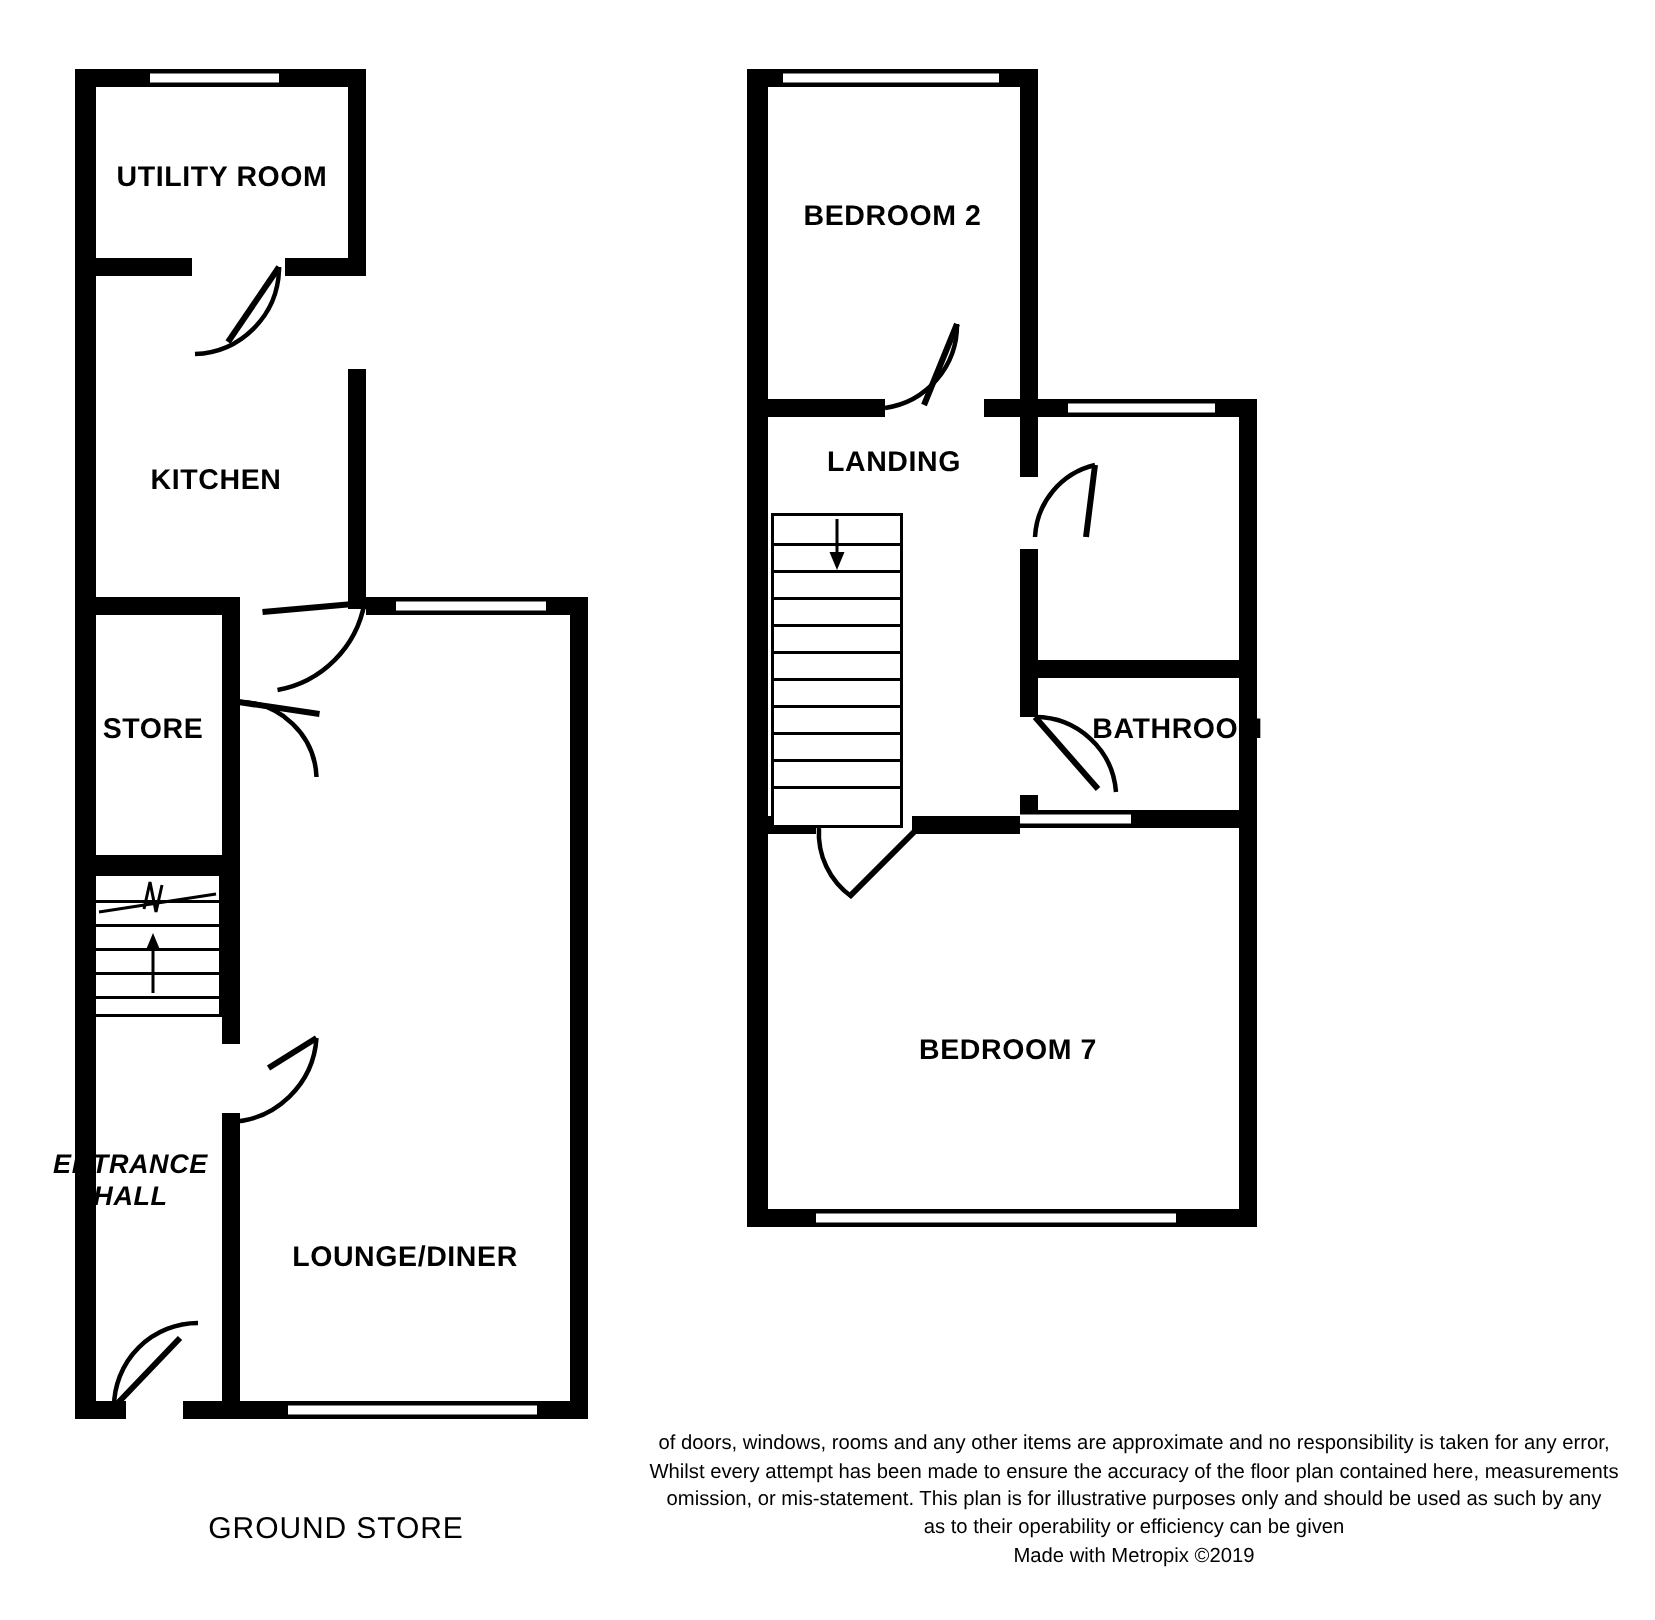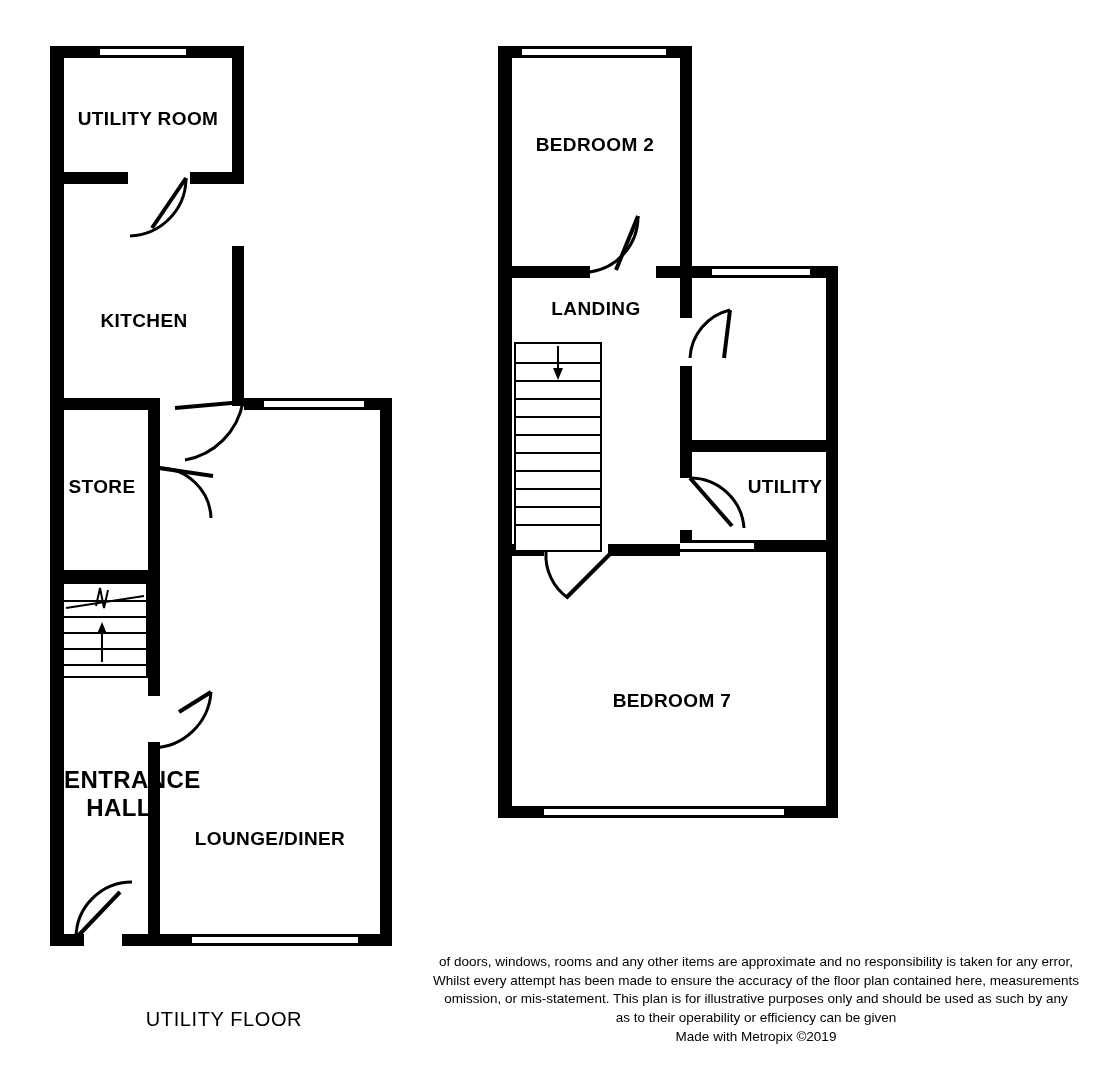--- a/index.html
+++ b/index.html
@@ -185,25 +185,25 @@
   <div class="door" style="left:72px; top:880px; width:80px; height:62px;">
     <svg width="80" height="62" viewBox="0 0 80 62">
       <path d="M4,58 A56,56 0 0 1 60,2" fill="none" stroke="#000" stroke-width="3"></path>
       <line x1="4" y1="58" x2="48" y2="12" stroke="#000" stroke-width="4"></line>
     </svg>
   </div>
 
   <div class="room-label" style="left:44px; top:108px; width:208px;">UTILITY ROOM</div>
   <div class="room-label" style="left:44px; top:310px; width:200px;">KITCHEN</div>
   <div class="room-label" style="left:44px; top:476px; width:116px;">STORE</div>
-  <div class="room-label" style="left:64px; top:766px; width:110px; font-size:24px;">ENTRANCE
+  <div class="room-label" style="left:32px; top:766px; width:110px; font-size:18px;font-style:italic;">ENTRANCE
 HALL</div>
   <div class="room-label" style="left:166px; top:828px; width:208px;">LOUNGE/DINER</div>
 
-  <div class="floor-label" style="left:96px; top:1008px; width:256px;">UTILITY FLOOR</div>
+  <div class="floor-label" style="left:96px; top:1008px; width:256px;">GROUND STORE</div>
 
   <div class="wall" style="left:498px; top:46px; width:14px; height:772px;"></div>
 
   <div class="wall" style="left:498px; top:46px; width:24px; height:12px;"></div>
   <div class="window" style="left:522px; top:46px; width:144px; height:12px;"></div>
   <div class="wall" style="left:666px; top:46px; width:26px; height:12px;"></div>
 
   <div class="wall" style="left:680px; top:46px; width:12px; height:230px;"></div>
 
   <div class="wall" style="left:512px; top:266px; width:78px; height:12px;"></div>
@@ -272,21 +272,21 @@
       <polygon points="12,34 7,22 17,22" fill="#000"></polygon>
     </svg>
   </div>
 
   <div class="wall" style="left:498px; top:806px; width:46px; height:12px;"></div>
   <div class="window" style="left:544px; top:806px; width:240px; height:12px;"></div>
   <div class="wall" style="left:784px; top:806px; width:54px; height:12px;"></div>
 
   <div class="room-label" style="left:494px; top:134px; width:202px;">BEDROOM 2</div>
   <div class="room-label" style="left:498px; top:298px; width:196px;">LANDING</div>
-  <div class="room-label" style="left:712px; top:476px; width:146px;">UTILITY</div>
+  <div class="room-label" style="left:712px; top:476px; width:146px;">BATHROOM</div>
   <div class="room-label" style="left:570px; top:690px; width:204px;">BEDROOM 7</div>
 
 
   <div class="disclaimer" style="left:420px; top:953px; width:672px;">
     <div>of doors, windows, rooms and any other items are approximate and no responsibility is taken for any error,</div>
     <div>Whilst every attempt has been made to ensure the accuracy of the floor plan contained here, measurements</div>
     <div>omission, or mis-statement. This plan is for illustrative purposes only and should be used as such by any</div>
     <div>as to their operability or efficiency can be given</div>
     <div>Made with Metropix ©2019</div>
   </div>

